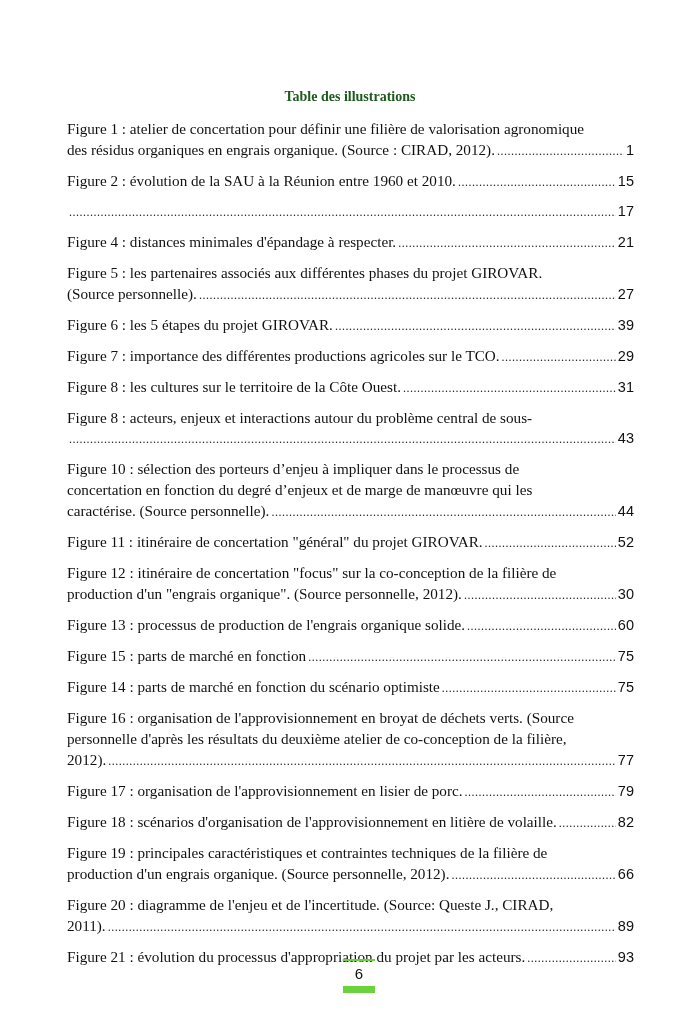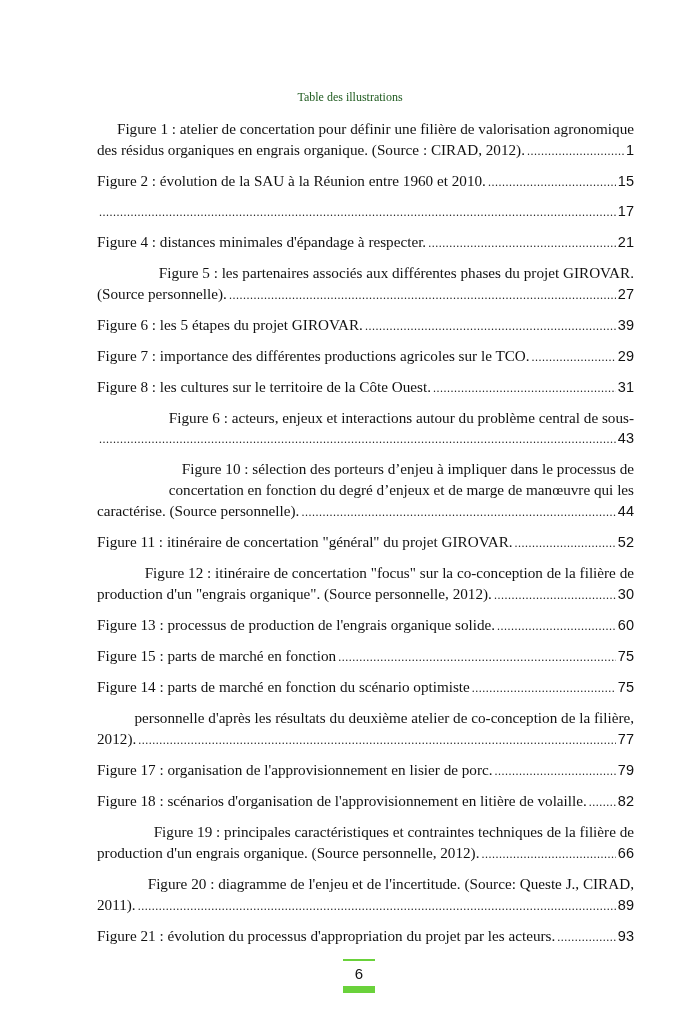--- a/index.html
+++ b/index.html
@@ -1,29 +1,29 @@
 <!DOCTYPE html>
 <html><head>
 <meta charset="utf-8">
 <style>
   html, body { margin: 0; padding: 0; background: #ffffff; }
   body { width: 700px; height: 1028px; position: relative; overflow: hidden; }
   .page { position: absolute; left: 0; top: 0; width: 700px; height: 1028px; background: #fff; }
   .title {
     position: absolute; top: 86px; left: 0; width: 700px; text-align: center;
-    font-family: "Liberation Serif", "DejaVu Serif", serif; font-weight: normal;
-    font-size: 12px; color: #1e5a1e; line-height: 22px;
-  }
-  .toc { position: absolute; top: 118px; left: 67px; width: 567px; text-align: right; }
+    font-family: "Liberation Serif", "DejaVu Serif", serif; font-weight: bold;
+    font-size: 14px; color: #1e5a1e; line-height: 22px;
+  }
+  .toc { position: absolute; top: 118px; left: 67px; width: 567px; }
   .entry {
     font-family: "Liberation Serif", "DejaVu Serif", serif; font-size: 15.2px;
     color: #111; line-height: 21px; margin-bottom: 8px;
   }
   .entry .line { display: block; white-space: nowrap; overflow: hidden; }
-  .entry .last { display: flex; align-items: baseline; white-space: nowrap; margin-left: 30px; }
+  .entry .last { display: flex; align-items: baseline; white-space: nowrap; }
   .entry .last .txt { flex: 0 0 auto; }
   .entry .last .leader {
     flex: 1 1 auto; overflow: hidden; white-space: nowrap; margin: 0 2px;
     letter-spacing: 0.5px; color: #222; font-size: 12px;
   }
   .entry .last .leader::before {
     content: "..................................................................................................................................................................................................................................................";
   }
   .entry .last .pg {
     flex: 0 0 auto; font-family: "Liberation Sans", "DejaVu Sans", sans-serif;
@@ -94,21 +94,21 @@
         </div>
       </div>
       <div class="entry">
         <div class="last">
           <span class="txt">Figure 8 : les cultures sur le territoire de la Côte Ouest.</span>
           <span class="leader"></span>
           <span class="pg">31</span>
         </div>
       </div>
       <div class="entry">
-        <span class="line">Figure 6 : acteurs, enjeux et interactions autour du problème central de sous-</span>
+        <span class="line">Figure 8 : acteurs, enjeux et interactions autour du problème central de sous-</span>
         <div class="last">
           <span class="leader"></span>
           <span class="pg">43</span>
         </div>
       </div>
       <div class="entry">
         <span class="line">Figure 10 : sélection des porteurs d’enjeu à impliquer dans le processus de</span>
         <span class="line">concertation en fonction du degré d’enjeux et de marge de manœuvre qui les</span>
         <div class="last">
           <span class="txt">caractérise. (Source personnelle).</span>
@@ -146,20 +146,21 @@
         </div>
       </div>
       <div class="entry">
         <div class="last">
           <span class="txt">Figure 14 : parts de marché en fonction du scénario optimiste</span>
           <span class="leader"></span>
           <span class="pg">75</span>
         </div>
       </div>
       <div class="entry">
+        <span class="line">Figure 16 : organisation de l'approvisionnement en broyat de déchets verts. (Source</span>
         <span class="line">personnelle d'après les résultats du deuxième atelier de co-conception de la filière,</span>
         <div class="last">
           <span class="txt">2012).</span>
           <span class="leader"></span>
           <span class="pg">77</span>
         </div>
       </div>
       <div class="entry">
         <div class="last">
           <span class="txt">Figure 17 : organisation de l'approvisionnement en lisier de porc.</span>

